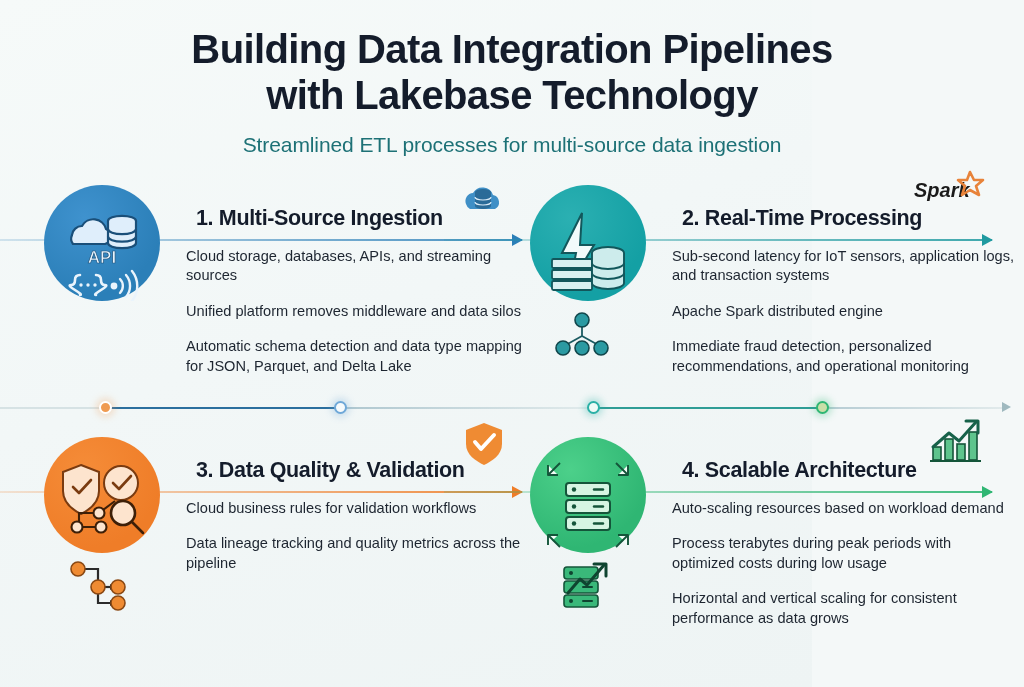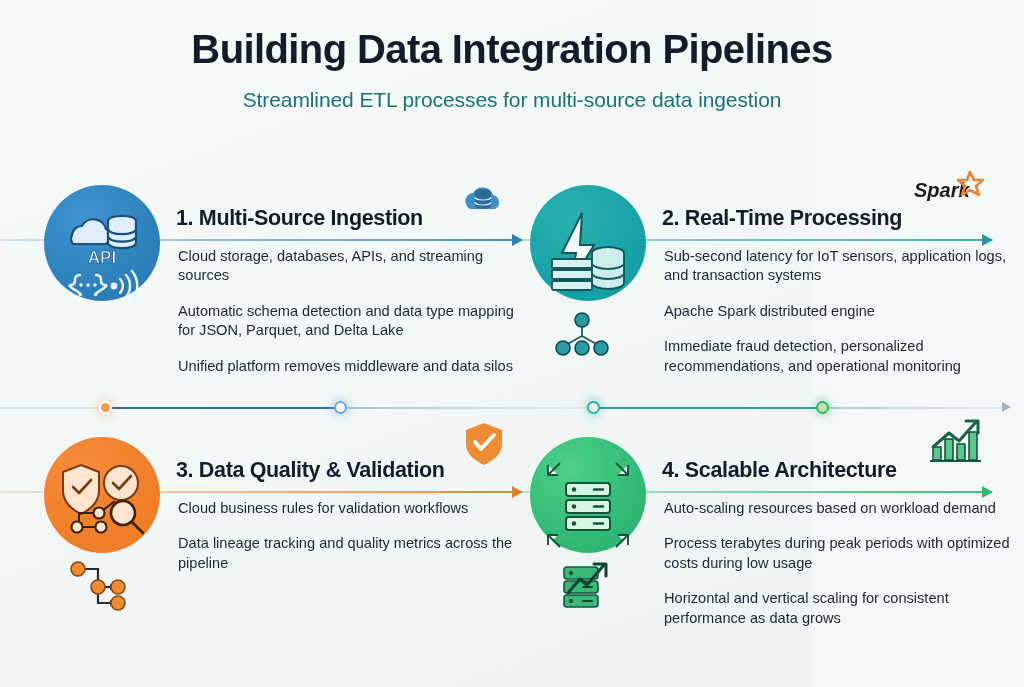--- a/index.html
+++ b/index.html
@@ -74,42 +74,44 @@
     position: absolute; left: 0; top: 0;
     width: 116px; height: 116px; border-radius: 50%;
     display: flex; align-items: flex-end; justify-content: center;
   }
   #sec-1 .circle { background: radial-gradient(circle at 35% 28%, #3f92ce, #2b7fb8 70%); }
   #sec-2 .circle { background: radial-gradient(circle at 35% 28%, #2bb0b2, #14a0a4 70%); }
   #sec-3 .circle { background: radial-gradient(circle at 35% 28%, #f58c38, #ef7d28 70%); }
   #sec-4 .circle { background: radial-gradient(circle at 35% 28%, #4cd08a, #2fb673 70%); }
 
   .sec-head {
-    position: absolute; left: 132px; top: 21px;
+    position: absolute; left: 152px; top: 21px;
     font-size: 21.5px; font-weight: bold; color: #141c2b;
     letter-spacing: -0.35px; white-space: nowrap;
   }
   .bullets { position: absolute; left: 134px; top: 62px; width: 346px; }
   .bullet {
     font-size: 14.6px; color: #1d2530; line-height: 1.33;
     margin-bottom: 16px;
+    margin-left: 8px;
   }
   #sec-2 .bullets, #sec-4 .bullets { width: 352px; }
 
   .sub-icon { position: absolute; }
   .badge-icon { position: absolute; }
 </style>
 </head>
 <body>
 
 <div class="page">
 
   <div class="header">
     <div class="title">
       <div>Building Data Integration Pipelines</div>
+      <div>with Lakebase Technology</div>
     </div>
     <div class="subtitle">Streamlined ETL processes for multi-source data ingestion</div>
   </div>
 
   <div class="rail" id="rail-1a">
     <div class="line"></div>
     <div class="head"></div>
   </div>
   <div class="rail" id="rail-1b">
     <div class="line"></div>
@@ -171,22 +173,22 @@
       <svg width="54" height="42" viewBox="0 0 54 42">
         <path d="M10 28 a8 8 0 0 1 7-11 a11 11 0 0 1 20 2 a7.5 7.5 0 0 1 2 14 h-25 a8 8 0 0 1 -4 -5 z" fill="#3f8fc6"></path>
         <ellipse cx="27" cy="16" rx="8" ry="3" fill="#2a6b98"></ellipse>
         <path d="M19 16 v14 a8 3 0 0 0 16 0 v-14" fill="#2a6b98"></path>
         <path d="M19 21 a8 3 0 0 0 16 0 M19 26 a8 3 0 0 0 16 0" fill="none" stroke="#d8eaf7" stroke-width="1.2"></path>
       </svg>
     </div>
     <div class="sec-head">1. Multi-Source Ingestion</div>
     <div class="bullets">
       <div class="bullet">Cloud storage, databases, APIs, and streaming sources</div>
+      <div class="bullet">Unified platform removes middleware and data silos</div>
       <div class="bullet">Automatic schema detection and data type mapping for JSON, Parquet, and Delta Lake</div>
-      <div class="bullet">Unified platform removes middleware and data silos</div>
     </div>
   </div>
 
   <div class="section" id="sec-2">
     <div class="circle">
       <svg width="96" height="96" viewBox="0 0 96 96">
         <g>
           <path d="M42 8 L22 48 L36 48 L30 80 L54 40 L40 40 Z" fill="#f2fbfb" stroke="#12575b" stroke-width="2"></path>
         </g>
         <g fill="#d8f1f1" stroke="#12575b" stroke-width="1.8">

